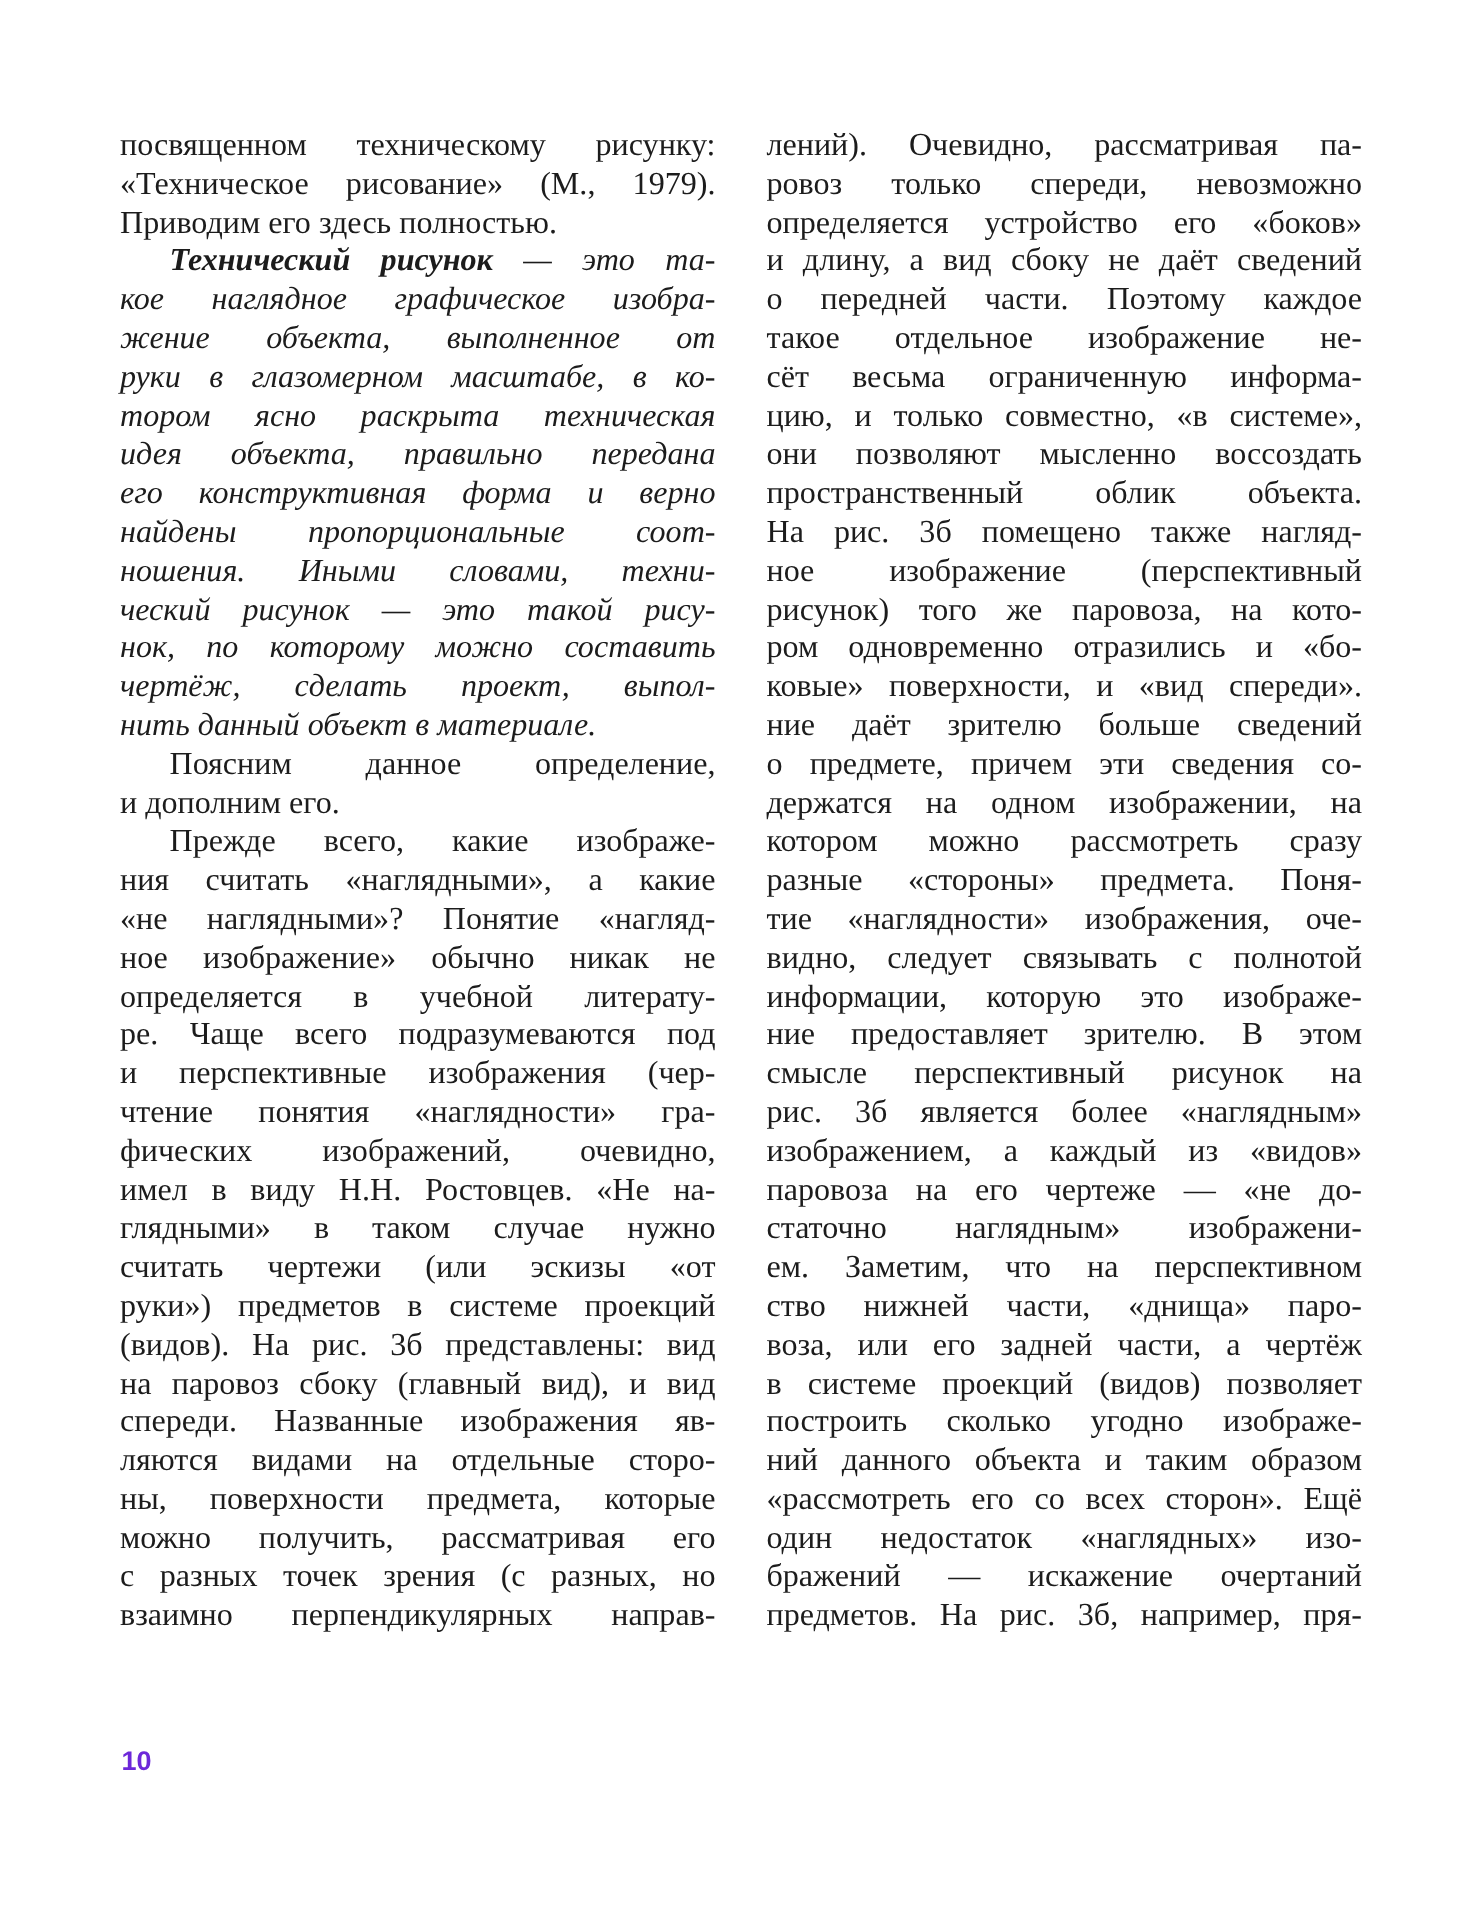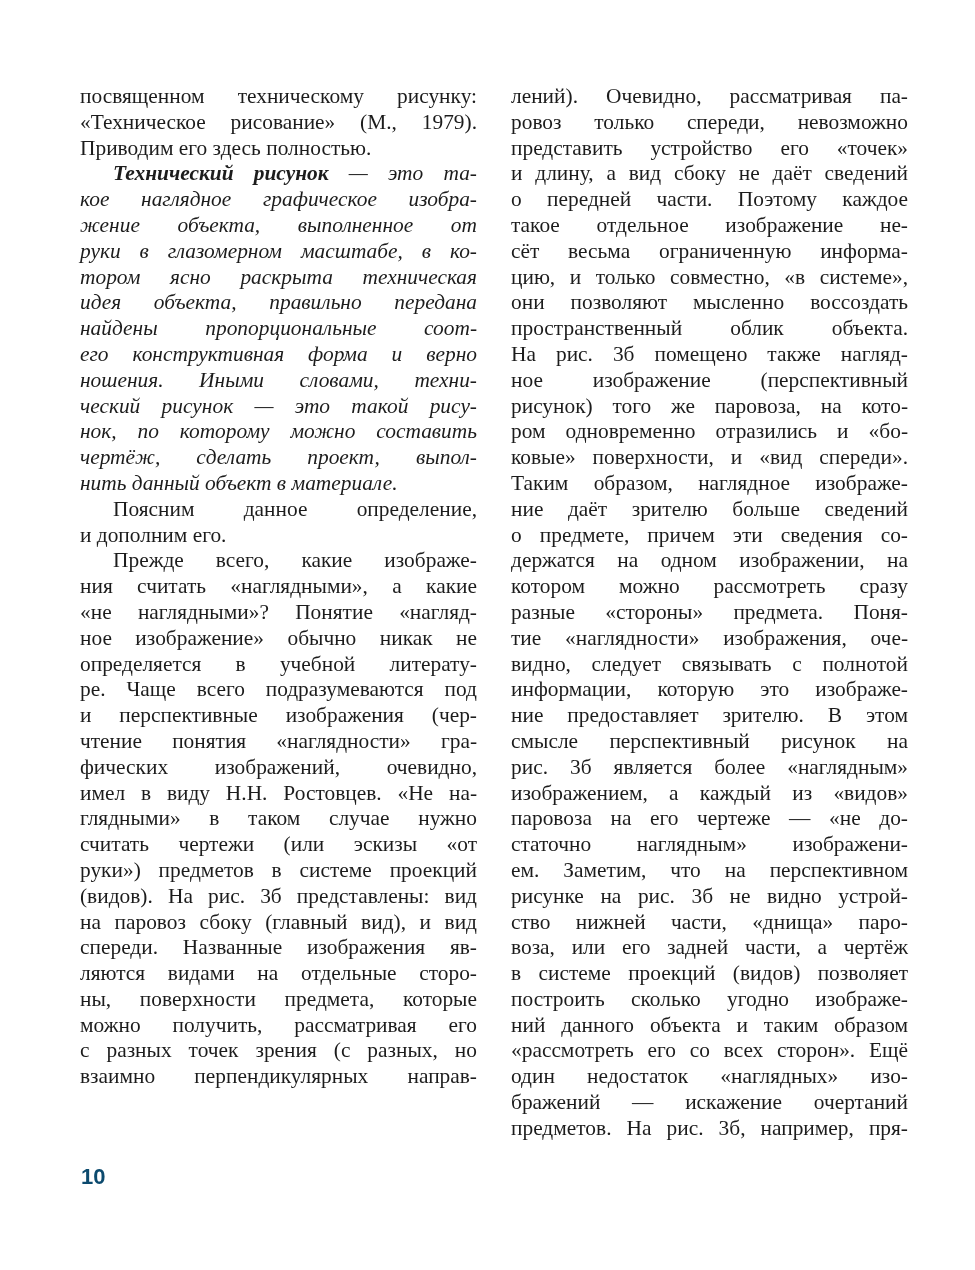--- a/index.html
+++ b/index.html
@@ -16,39 +16,39 @@
     display: block; white-space: nowrap; height: 25.8px;
     text-align: justify; text-align-last: justify;
   }
   .line.last { text-align-last: left; }
   .line.indent { padding-left: 33px; }
   .it { font-style: italic; }
   .b { font-weight: bold; }
   .page-number {
     position: absolute; left: 81px; top: 1164px;
     font-family: "Liberation Sans", "DejaVu Sans", sans-serif;
-    font-weight: bold; font-size: 22px; color: #0c4a6e;
+    font-weight: bold; font-size: 18px; color: #6d28d9;
   }
 </style>
 </head>
 <body>
 
 <div class="page">
   <div class="col col-left" id="col-left">
       <span class="line"><span>посвященном техническому рисунку:</span></span>
       <span class="line"><span>«Техническое рисование» (М., 1979).</span></span>
       <span class="line last"><span>Приводим его здесь полностью.</span></span>
       <span class="line indent it"><span class="b">Технический рисунок</span><span> — это та-</span></span>
       <span class="line it"><span>кое наглядное графическое изобра-</span></span>
       <span class="line it"><span>жение объекта, выполненное от</span></span>
       <span class="line it"><span>руки в глазомерном масштабе, в ко-</span></span>
       <span class="line it"><span>тором ясно раскрыта техническая</span></span>
       <span class="line it"><span>идея объекта, правильно передана</span></span>
+      <span class="line it"><span>его конструктивная форма и верно</span></span>
       <span class="line it"><span>найдены пропорциональные соот-</span></span>
-      <span class="line it"><span>его конструктивная форма и верно</span></span>
       <span class="line it"><span>ношения. Иными словами, техни-</span></span>
       <span class="line it"><span>ческий рисунок — это такой рису-</span></span>
       <span class="line it"><span>нок, по которому можно составить</span></span>
       <span class="line it"><span>чертёж, сделать проект, выпол-</span></span>
       <span class="line last it"><span>нить данный объект в материале.</span></span>
       <span class="line indent"><span>Поясним данное определение,</span></span>
       <span class="line last"><span>и дополним его.</span></span>
       <span class="line indent"><span>Прежде всего, какие изображе-</span></span>
       <span class="line"><span>ния считать «наглядными», а какие</span></span>
       <span class="line"><span>«не наглядными»? Понятие «нагляд-</span></span>
@@ -67,50 +67,48 @@
       <span class="line"><span>спереди. Названные изображения яв-</span></span>
       <span class="line"><span>ляются видами на отдельные сторо-</span></span>
       <span class="line"><span>ны, поверхности предмета, которые</span></span>
       <span class="line"><span>можно получить, рассматривая его</span></span>
       <span class="line"><span>с разных точек зрения (с разных, но</span></span>
       <span class="line"><span>взаимно перпендикулярных направ-</span></span>
     </div>
   <div class="col col-right" id="col-right">
       <span class="line"><span>лений). Очевидно, рассматривая па-</span></span>
       <span class="line"><span>ровоз только спереди, невозможно</span></span>
-      <span class="line"><span>представить устройство его «точек»</span></span>
+      <span class="line"><span>определяется устройство его «боков»</span></span>
       <span class="line"><span>и длину, а вид сбоку не даёт сведений</span></span>
       <span class="line"><span>о передней части. Поэтому каждое</span></span>
       <span class="line"><span>такое отдельное изображение не-</span></span>
       <span class="line"><span>сёт весьма ограниченную информа-</span></span>
       <span class="line"><span>цию, и только совместно, «в системе»,</span></span>
       <span class="line"><span>они позволяют мысленно воссоздать</span></span>
       <span class="line"><span>пространственный облик объекта.</span></span>
       <span class="line"><span>На рис. 3б помещено также нагляд-</span></span>
       <span class="line"><span>ное изображение (перспективный</span></span>
       <span class="line"><span>рисунок) того же паровоза, на кото-</span></span>
       <span class="line"><span>ром одновременно отразились и «бо-</span></span>
       <span class="line"><span>ковые» поверхности, и «вид спереди».</span></span>
-      <span class="line"><span>Таким образом, наглядное изображе-</span></span>
       <span class="line"><span>ние даёт зрителю больше сведений</span></span>
       <span class="line"><span>о предмете, причем эти сведения со-</span></span>
       <span class="line"><span>держатся на одном изображении, на</span></span>
       <span class="line"><span>котором можно рассмотреть сразу</span></span>
       <span class="line"><span>разные «стороны» предмета. Поня-</span></span>
       <span class="line"><span>тие «наглядности» изображения, оче-</span></span>
       <span class="line"><span>видно, следует связывать с полнотой</span></span>
       <span class="line"><span>информации, которую это изображе-</span></span>
       <span class="line"><span>ние предоставляет зрителю. В этом</span></span>
       <span class="line"><span>смысле перспективный рисунок на</span></span>
       <span class="line"><span>рис. 3б является более «наглядным»</span></span>
       <span class="line"><span>изображением, а каждый из «видов»</span></span>
       <span class="line"><span>паровоза на его чертеже — «не до-</span></span>
       <span class="line"><span>статочно наглядным» изображени-</span></span>
       <span class="line"><span>ем. Заметим, что на перспективном</span></span>
-      <span class="line"><span>рисунке на рис. 3б не видно устрой-</span></span>
       <span class="line"><span>ство нижней части, «днища» паро-</span></span>
       <span class="line"><span>воза, или его задней части, а чертёж</span></span>
       <span class="line"><span>в системе проекций (видов) позволяет</span></span>
       <span class="line"><span>построить сколько угодно изображе-</span></span>
       <span class="line"><span>ний данного объекта и таким образом</span></span>
       <span class="line"><span>«рассмотреть его со всех сторон». Ещё</span></span>
       <span class="line"><span>один недостаток «наглядных» изо-</span></span>
       <span class="line"><span>бражений — искажение очертаний</span></span>
       <span class="line"><span>предметов. На рис. 3б, например, пря-</span></span>
     </div>

